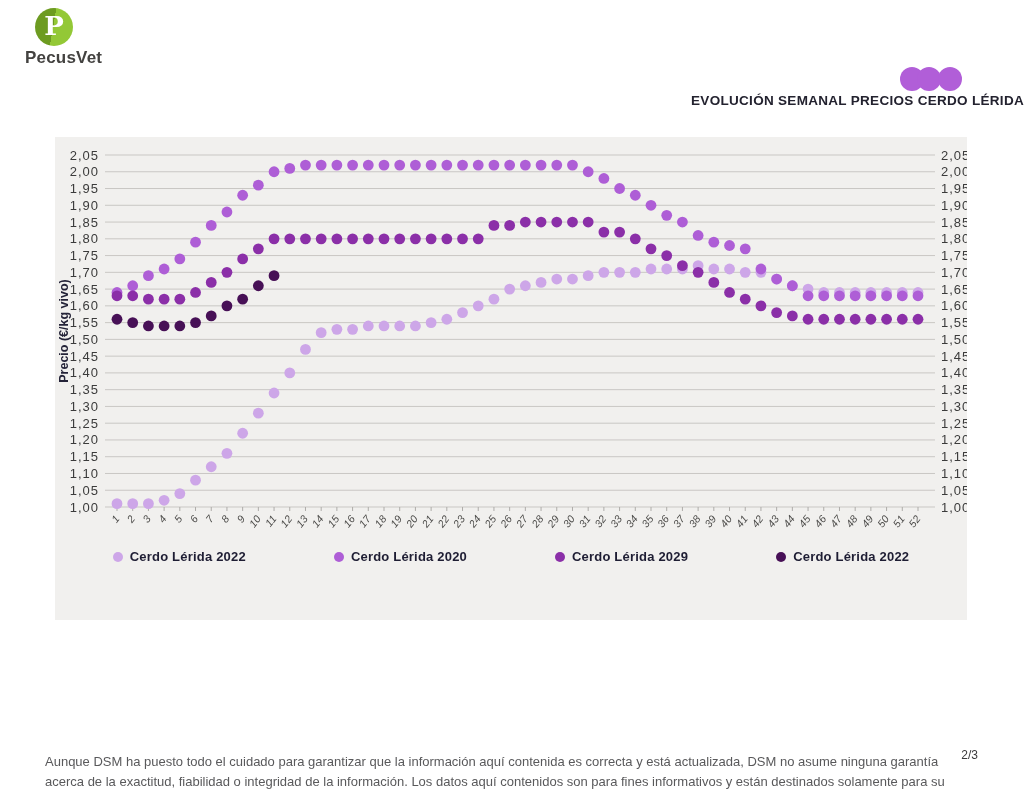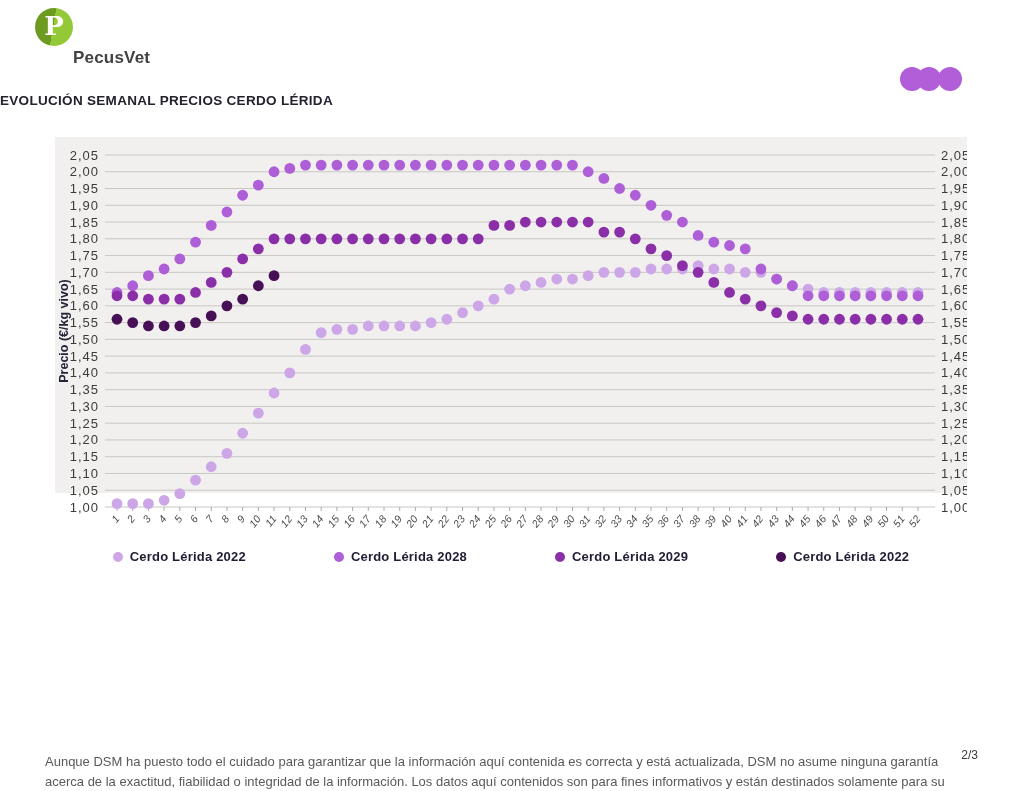--- a/index.html
+++ b/index.html
@@ -7,34 +7,34 @@
               font-family:"Liberation Sans", sans-serif; }
   .page { position:relative; width:1024px; height:791px; background:#fff; }
 
   
   .logo { position:absolute; top:8px; left:25px; width:90px; text-align:left; }
   .logo-icon { width:38px; height:38px; border-radius:50%; margin-left:10px;
                background:linear-gradient(100deg,#6d9b21 48%, #93c836 48%);
                display:flex; align-items:center; justify-content:center; }
   .logo-icon span { color:#fff; font-weight:bold; font-size:26px; line-height:1;
                     font-family:"DejaVu Serif", serif; transform:translateY(-1px); }
-  .logo-text { font-size:17px; font-weight:bold; color:#434240; letter-spacing:.2px; margin-top:2px;margin-left:48px; }
+  .logo-text { font-size:17px; font-weight:bold; color:#434240; letter-spacing:.2px; margin-top:2px; }
 
   
   .deco-dots { position:absolute; top:67px; right:62px; display:flex; align-items:center; }
   .deco-dots .dot { width:24px; height:24px; border-radius:50%; }
   .deco-dots .dot + .dot { margin-left:-7px; }
   .deco-dots .dot:last-child { margin-left:-3px; }
 
   
-  .chart-title { position:absolute; top:93px; left:0; width:100%; text-align:left;
+  .chart-title { position:absolute; top:93px; left:0; width:100%; text-align:right;
                  font-size:13.5px; font-weight:bold; letter-spacing:.3px; color:#23222f; }
 
   
-  .chart-panel { position:absolute; top:137px; left:55px; width:912px; height:356px;
+  .chart-panel { position:absolute; top:137px; left:55px; width:912px; height:483px;
                  background:#f1f0ee; }
   .chart-panel svg { display:block; }
 
   
   .legend { display:flex; justify-content:center; gap:88px; margin-top:10px;text-align:right; }
   .legend-item { display:flex; align-items:center; gap:7px; }
   .legend-dot { width:10px; height:10px; border-radius:50%; flex:0 0 auto; }
   .legend-label { font-size:13px; font-weight:bold; color:#1e1d33; letter-spacing:.2px; }
 
   
@@ -411,21 +411,21 @@
           <circle cx="219.05882352941177" cy="138.68571428571425" r="5.4" fill="#471056"></circle>
         </g>
       </svg>
     <div class="legend">
         <div class="legend-item">
           <span class="legend-dot" style="background: rgb(205, 166, 232);"></span>
           <span class="legend-label">Cerdo Lérida 2022</span>
         </div>
         <div class="legend-item">
           <span class="legend-dot" style="background: rgb(174, 94, 214);"></span>
-          <span class="legend-label">Cerdo Lérida 2028</span>
+          <span class="legend-label">Cerdo Lérida 2020</span>
         </div>
         <div class="legend-item">
           <span class="legend-dot" style="background: rgb(139, 47, 168);"></span>
           <span class="legend-label">Cerdo Lérida 2029</span>
         </div>
         <div class="legend-item">
           <span class="legend-dot" style="background: rgb(71, 16, 86);"></span>
           <span class="legend-label">Cerdo Lérida 2022</span>
         </div>
       </div>

